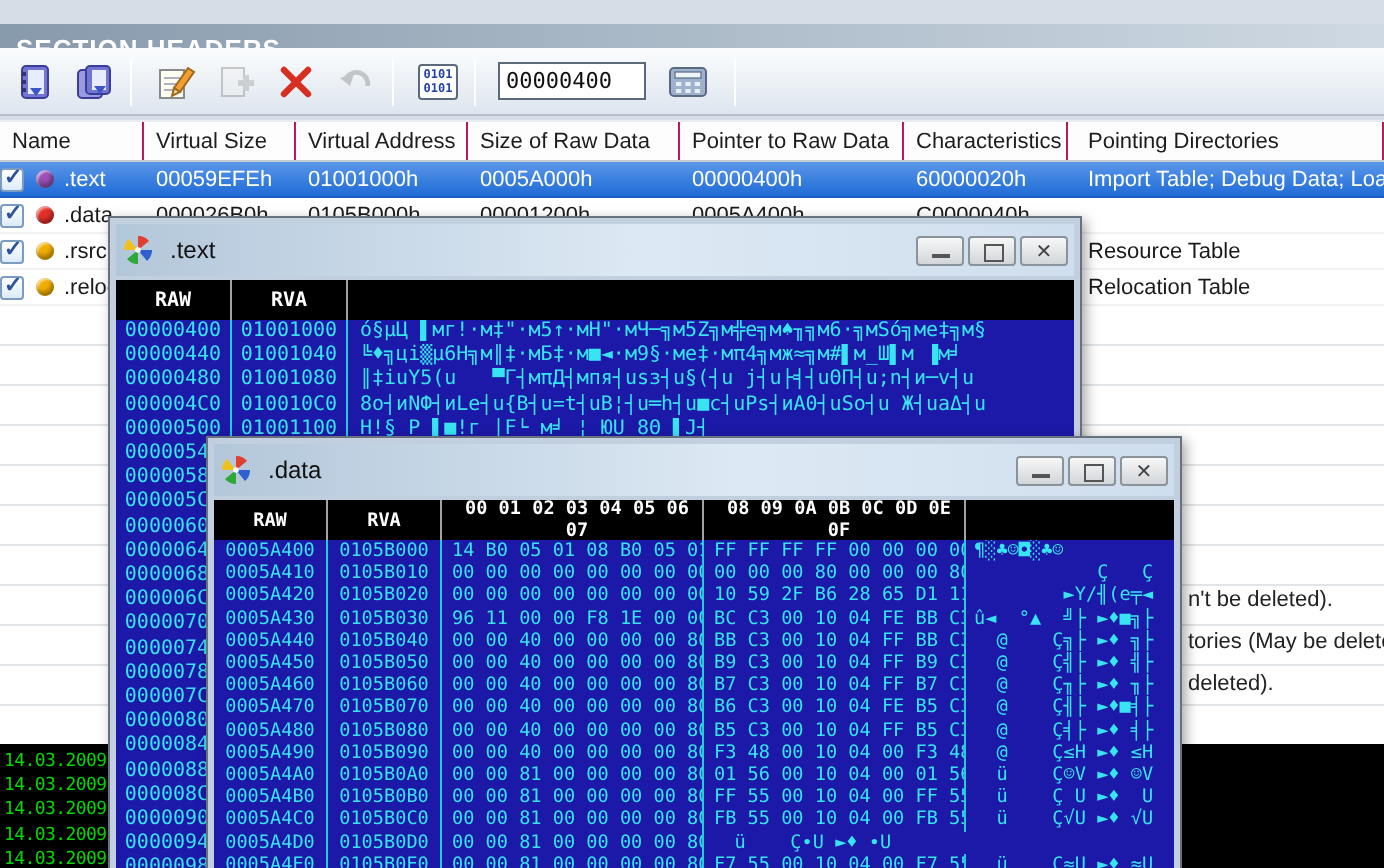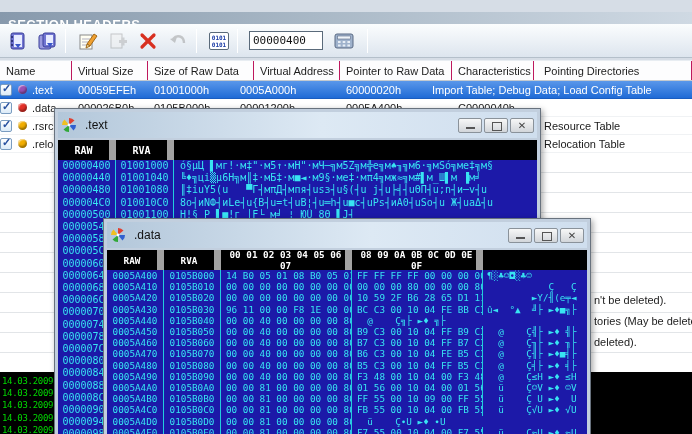--- a/index.html
+++ b/index.html
@@ -65,21 +65,21 @@
   .wbtn{ width:24px; height:15px; background:linear-gradient(#f7f7f7,#d2d6da); border:1px solid #8a929a;
     border-radius:2px; position:relative; }
   .wbtn-min::after{ content:""; position:absolute; left:7px; bottom:3px; width:9px; height:2px; background:#555; }
   .wbtn-max::after{ content:""; position:absolute; left:7px; top:3px; width:8px; height:7px; border:1.5px solid #555; }
   .wbtn-close::after{ content:"✕"; position:absolute; left:0; right:0; top:1px; text-align:center; font-size:10px; color:#444; }
   .hex-strip{ margin-top:2px; height:20px; background:#000; color:#fff; display:flex; align-items:center;
     font-family:"DejaVu Sans Mono", monospace; font-weight:bold; }
   .hex-body{ background:#1c19a8; color:#38e4f2; font-family:"DejaVu Sans Mono", monospace; overflow:hidden; }
   .hrow{ display:flex; white-space:pre; }
   .hcell{ overflow:hidden; flex:0 0 auto; }
-  .strip-cell{ border-right:7px solid #a3a3a3; text-align:center; height:100%; display:flex; align-items:center; justify-content:center; flex:0 0 auto; }
+  .strip-cell{ border-right:1px solid #a3a3a3; text-align:center; height:100%; display:flex; align-items:center; justify-content:center; flex:0 0 auto; }
   .body-sep{ border-right:1px solid #22ccdc; }
   .ta-c{ text-align:center; }
 
   
   #win-text{ left:54px; top:108px; width:487px; height:340px; z-index:10; }
   #win-text .hex-strip{ font-size:10px; }
   #win-text .hex-body{ font-size:10px; line-height:12.2px; height:280px; }
   #win-text .col-raw{ width:58px; } #win-text .col-rva{ width:58px; }
   #win-text .col-glyphs{ flex:1 1 auto; padding-left:6px; overflow:hidden; }
 
@@ -176,37 +176,38 @@
         </g>
       </svg>
     </div>
     <div class="tsep" style="margin-left:10px;"></div>
   </div>
 
   <div class="table">
     <div class="thead">
       <div class="cell c-name">Name</div>
       <div class="cell c-vsize">Virtual Size</div>
+      <div class="cell c-vaddr">Virtual Address</div>
       <div class="cell c-rsize">Size of Raw Data</div>
-      <div class="cell c-vaddr">Virtual Address</div>
       <div class="cell c-rptr">Pointer to Raw Data</div>
       <div class="cell c-char">Characteristics</div>
       <div class="cell c-dirs">Pointing Directories</div>
     </div>
     <div>
 
         <div class="trow selected">
           <div class="cell c-name namecell" style="padding-left:0;">
             <span class="cb"></span>
             <span class="bullet" style="background: rgb(154, 80, 180);"></span>
             <span class="sname">.text</span>
           </div>
           <div class="cell c-vsize">00059EFEh</div>
           <div class="cell c-vaddr">01001000h</div>
           <div class="cell c-rsize">0005A000h</div>
+          <div class="cell c-rptr">00000400h</div>
           <div class="cell c-char">60000020h</div>
           <div class="cell c-dirs">Import Table; Debug Data; Load Config Table</div>
         </div>
 
         <div class="trow">
           <div class="cell c-name namecell" style="padding-left:0;">
             <span class="cb"></span>
             <span class="bullet" style="background: rgb(228, 48, 40);"></span>
             <span class="sname">.data</span>
           </div>
@@ -484,20 +485,21 @@
             <span class="hcell col-rva body-sep ta-c">0105B030</span>
             <span class="hcell col-hex body-sep">96 11 00 00 F8 1E 00 00</span>
             <span class="hcell col-hex body-sep">BC C3 00 10 04 FE BB C3</span>
             <span class="col-ascii">û◄  °▲  ╝├ ►♦■╗├</span>
           </div>
 
           <div class="hrow">
             <span class="hcell col-raw body-sep ta-c">0005A440</span>
             <span class="hcell col-rva body-sep ta-c">0105B040</span>
             <span class="hcell col-hex body-sep">00 00 40 00 00 00 00 80</span>
+            <span class="hcell col-hex body-sep">BB C3 00 10 04 FF BB C3</span>
             <span class="col-ascii">  @    Ç╗├ ►♦ ╗├</span>
           </div>
 
           <div class="hrow">
             <span class="hcell col-raw body-sep ta-c">0005A450</span>
             <span class="hcell col-rva body-sep ta-c">0105B050</span>
             <span class="hcell col-hex body-sep">00 00 40 00 00 00 00 80</span>
             <span class="hcell col-hex body-sep">B9 C3 00 10 04 FF B9 C3</span>
             <span class="col-ascii">  @    Ç╣├ ►♦ ╣├</span>
           </div>
@@ -539,21 +541,21 @@
             <span class="hcell col-rva body-sep ta-c">0105B0A0</span>
             <span class="hcell col-hex body-sep">00 00 81 00 00 00 00 80</span>
             <span class="hcell col-hex body-sep">01 56 00 10 04 00 01 56</span>
             <span class="col-ascii">  ü    Ç☺V ►♦ ☺V</span>
           </div>
 
           <div class="hrow">
             <span class="hcell col-raw body-sep ta-c">0005A4B0</span>
             <span class="hcell col-rva body-sep ta-c">0105B0B0</span>
             <span class="hcell col-hex body-sep">00 00 81 00 00 00 00 80</span>
-            <span class="hcell col-hex body-sep">FF 55 00 10 09 00 FF 55</span>
+            <span class="hcell col-hex body-sep">FF 55 00 10 04 00 FF 55</span>
             <span class="col-ascii">  ü    Ç U ►♦  U</span>
           </div>
 
           <div class="hrow">
             <span class="hcell col-raw body-sep ta-c">0005A4C0</span>
             <span class="hcell col-rva body-sep ta-c">0105B0C0</span>
             <span class="hcell col-hex body-sep">00 00 81 00 00 00 00 80</span>
             <span class="hcell col-hex body-sep">FB 55 00 10 04 00 FB 55</span>
             <span class="col-ascii">  ü    Ç√U ►♦ √U</span>
           </div>

